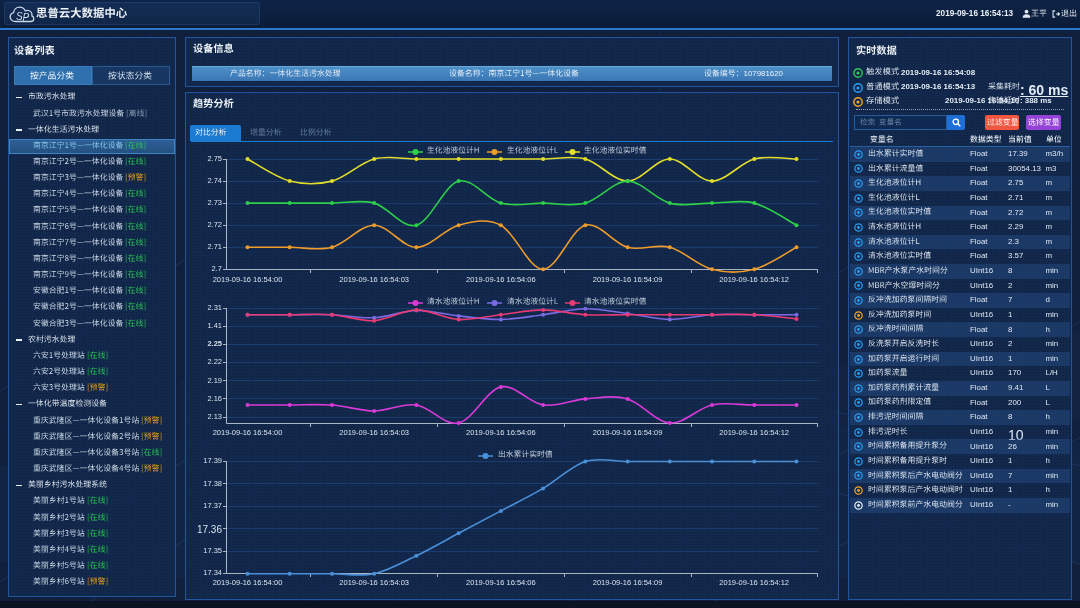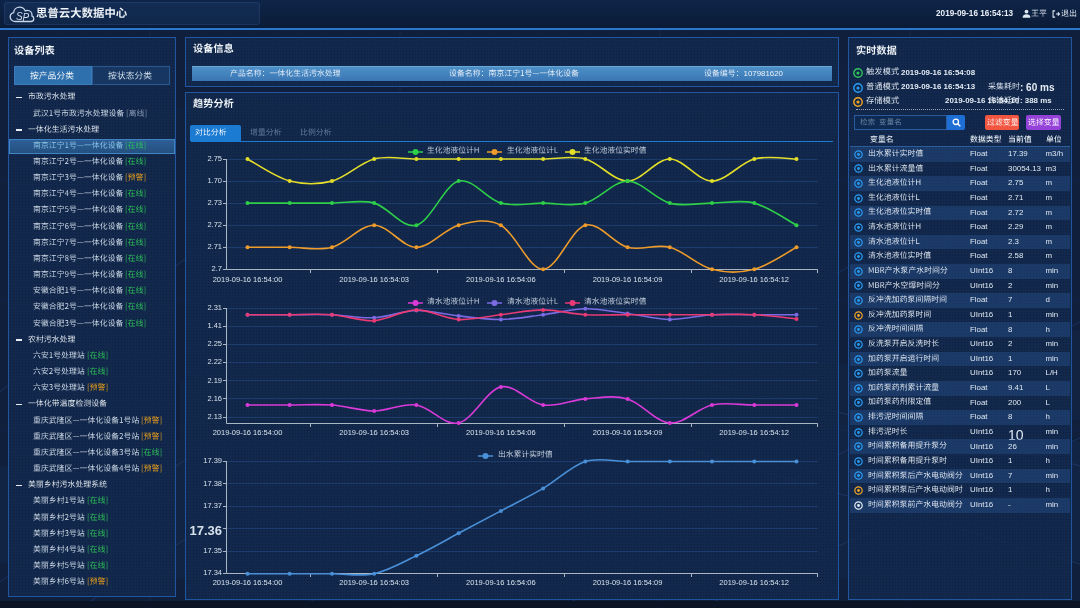--- a/index.html
+++ b/index.html
@@ -1165,21 +1165,21 @@
       <circle cx="500.9" cy="225.2" r="2" fill="#ee9c2b"></circle>
       <circle cx="543.1" cy="269.3" r="2" fill="#ee9c2b"></circle>
       <circle cx="585.3" cy="225.2" r="2" fill="#ee9c2b"></circle>
       <circle cx="627.6" cy="247.3" r="2" fill="#ee9c2b"></circle>
       <circle cx="669.8" cy="247.3" r="2" fill="#ee9c2b"></circle>
       <circle cx="712.0" cy="269.3" r="2" fill="#ee9c2b"></circle>
       <circle cx="754.3" cy="269.3" r="2" fill="#ee9c2b"></circle>
       <circle cx="796.5" cy="247.3" r="2" fill="#ee9c2b"></circle>
     </svg>
     <div style="position:absolute;right:858.0px;top:154.6px;font-size:7.5px;color:#d6e1ec;font-weight:400;letter-spacing:0px;white-space:nowrap;">2.75</div>
-    <div style="position:absolute;right:858.0px;top:176.7px;font-size:7.5px;color:#d6e1ec;font-weight:400;letter-spacing:0px;white-space:nowrap;">1.70</div>
+    <div style="position:absolute;right:858.0px;top:176.7px;font-size:7.5px;color:#d6e1ec;font-weight:400;letter-spacing:0px;white-space:nowrap;">2.74</div>
     <div style="position:absolute;right:858.0px;top:198.7px;font-size:7.5px;color:#d6e1ec;font-weight:400;letter-spacing:0px;white-space:nowrap;">2.73</div>
     <div style="position:absolute;right:858.0px;top:220.8px;font-size:7.5px;color:#d6e1ec;font-weight:400;letter-spacing:0px;white-space:nowrap;">2.72</div>
     <div style="position:absolute;right:858.0px;top:242.9px;font-size:7.5px;color:#d6e1ec;font-weight:400;letter-spacing:0px;white-space:nowrap;">2.71</div>
     <div style="position:absolute;right:858.0px;top:264.9px;font-size:7.5px;color:#d6e1ec;font-weight:400;letter-spacing:0px;white-space:nowrap;">2.7</div>
     <div style="position:absolute;left:187.5px;top:276.0px;width:120px;text-align:center;font-size:7.5px;color:#d6e1ec;white-space:nowrap">2019-09-16 16:54:00</div>
     <div style="position:absolute;left:314.2px;top:276.0px;width:120px;text-align:center;font-size:7.5px;color:#d6e1ec;white-space:nowrap">2019-09-16 16:54:03</div>
     <div style="position:absolute;left:440.9px;top:276.0px;width:120px;text-align:center;font-size:7.5px;color:#d6e1ec;white-space:nowrap">2019-09-16 16:54:06</div>
     <div style="position:absolute;left:567.6px;top:276.0px;width:120px;text-align:center;font-size:7.5px;color:#d6e1ec;white-space:nowrap">2019-09-16 16:54:09</div>
     <div style="position:absolute;left:694.2px;top:276.0px;width:120px;text-align:center;font-size:7.5px;color:#d6e1ec;white-space:nowrap">2019-09-16 16:54:12</div>
     <svg style="position:absolute;left:0;top:290px" width="1080" height="145" viewBox="0 290 1080 145" fill="none">
@@ -1245,21 +1245,21 @@
       <circle cx="543.1" cy="405.0" r="2" fill="#da3ad8"></circle>
       <circle cx="585.3" cy="398.9" r="2" fill="#da3ad8"></circle>
       <circle cx="627.6" cy="398.9" r="2" fill="#da3ad8"></circle>
       <circle cx="669.8" cy="423.0" r="2" fill="#da3ad8"></circle>
       <circle cx="712.0" cy="405.0" r="2" fill="#da3ad8"></circle>
       <circle cx="754.3" cy="405.0" r="2" fill="#da3ad8"></circle>
       <circle cx="796.5" cy="405.0" r="2" fill="#da3ad8"></circle>
     </svg>
     <div style="position:absolute;right:858.0px;top:304.3px;font-size:7.5px;color:#d6e1ec;font-weight:400;letter-spacing:0px;white-space:nowrap;">2.31</div>
     <div style="position:absolute;right:858.0px;top:322.4px;font-size:7.5px;color:#d6e1ec;font-weight:400;letter-spacing:0px;white-space:nowrap;">1.41</div>
-    <div style="position:absolute;right:858.0px;top:340.4px;font-size:7.5px;color:#d6e1ec;font-weight:400;letter-spacing:0px;white-space:nowrap;text-align:right;">2.25</div>
+    <div style="position:absolute;right:858.0px;top:340.4px;font-size:7.5px;color:#d6e1ec;font-weight:700;letter-spacing:0px;white-space:nowrap;text-align:right;">2.25</div>
     <div style="position:absolute;right:858.0px;top:358.4px;font-size:7.5px;color:#d6e1ec;font-weight:400;letter-spacing:0px;white-space:nowrap;">2.22</div>
     <div style="position:absolute;right:858.0px;top:376.5px;font-size:7.5px;color:#d6e1ec;font-weight:400;letter-spacing:0px;white-space:nowrap;">2.19</div>
     <div style="position:absolute;right:858.0px;top:394.5px;font-size:7.5px;color:#d6e1ec;font-weight:400;letter-spacing:0px;white-space:nowrap;">2.16</div>
     <div style="position:absolute;right:858.0px;top:412.6px;font-size:7.5px;color:#d6e1ec;font-weight:400;letter-spacing:0px;white-space:nowrap;">2.13</div>
     <div style="position:absolute;left:187.5px;top:429.0px;width:120px;text-align:center;font-size:7.5px;color:#d6e1ec;white-space:nowrap">2019-09-16 16:54:00</div>
     <div style="position:absolute;left:314.2px;top:429.0px;width:120px;text-align:center;font-size:7.5px;color:#d6e1ec;white-space:nowrap">2019-09-16 16:54:03</div>
     <div style="position:absolute;left:440.9px;top:429.0px;width:120px;text-align:center;font-size:7.5px;color:#d6e1ec;white-space:nowrap">2019-09-16 16:54:06</div>
     <div style="position:absolute;left:567.6px;top:429.0px;width:120px;text-align:center;font-size:7.5px;color:#d6e1ec;white-space:nowrap">2019-09-16 16:54:09</div>
     <div style="position:absolute;left:694.2px;top:429.0px;width:120px;text-align:center;font-size:7.5px;color:#d6e1ec;white-space:nowrap">2019-09-16 16:54:12</div>
     <svg style="position:absolute;left:0;top:445px" width="1080" height="150" viewBox="0 445 1080 150" fill="none">
@@ -1293,21 +1293,21 @@
       <circle cx="585.3" cy="461.5" r="2" fill="#4a90d8"></circle>
       <circle cx="627.6" cy="461.5" r="2" fill="#4a90d8"></circle>
       <circle cx="669.8" cy="461.5" r="2" fill="#4a90d8"></circle>
       <circle cx="712.0" cy="461.5" r="2" fill="#4a90d8"></circle>
       <circle cx="754.3" cy="461.5" r="2" fill="#4a90d8"></circle>
       <circle cx="796.5" cy="461.5" r="2" fill="#4a90d8"></circle>
     </svg>
     <div style="position:absolute;right:858.0px;top:457.1px;font-size:7.5px;color:#d6e1ec;font-weight:400;letter-spacing:0px;white-space:nowrap;">17.39</div>
     <div style="position:absolute;right:858.0px;top:479.5px;font-size:7.5px;color:#d6e1ec;font-weight:400;letter-spacing:0px;white-space:nowrap;">17.38</div>
     <div style="position:absolute;right:858.0px;top:502.0px;font-size:7.5px;color:#d6e1ec;font-weight:400;letter-spacing:0px;white-space:nowrap;">17.37</div>
-    <div style="position:absolute;right:858.0px;top:524.4px;font-size:13px;color:#d6e1ec;font-weight:700;letter-spacing:0px;white-space:nowrap;">17.36</div>
+    <div style="position:absolute;right:858.0px;top:524.4px;font-size:10px;color:#d6e1ec;font-weight:400;letter-spacing:0px;white-space:nowrap;">17.36</div>
     <div style="position:absolute;right:858.0px;top:546.9px;font-size:7.5px;color:#d6e1ec;font-weight:400;letter-spacing:0px;white-space:nowrap;">17.35</div>
     <div style="position:absolute;right:858.0px;top:569.3px;font-size:7.5px;color:#d6e1ec;font-weight:400;letter-spacing:0px;white-space:nowrap;">17.34</div>
     <div style="position:absolute;left:187.5px;top:578.5px;width:120px;text-align:center;font-size:7.5px;color:#d6e1ec;white-space:nowrap">2019-09-16 16:54:00</div>
     <div style="position:absolute;left:314.2px;top:578.5px;width:120px;text-align:center;font-size:7.5px;color:#d6e1ec;white-space:nowrap">2019-09-16 16:54:03</div>
     <div style="position:absolute;left:440.9px;top:578.5px;width:120px;text-align:center;font-size:7.5px;color:#d6e1ec;white-space:nowrap">2019-09-16 16:54:06</div>
     <div style="position:absolute;left:567.6px;top:578.5px;width:120px;text-align:center;font-size:7.5px;color:#d6e1ec;white-space:nowrap">2019-09-16 16:54:09</div>
     <div style="position:absolute;left:694.2px;top:578.5px;width:120px;text-align:center;font-size:7.5px;color:#d6e1ec;white-space:nowrap">2019-09-16 16:54:12</div>
     <div style="position:absolute;left:856.0px;top:44.5px;"><svg class="z" width="40.8" height="12.8">
         <g fill="#f0f5fa" transform="translate(0,8.98) scale(0.0510)">
           <use href="#qbf" x="0"></use>
@@ -1343,21 +1343,21 @@
       </svg></div>
     <div style="position:absolute;left:901.0px;top:82.3px;font-size:7.9px;color:#e4ecf5;font-weight:700;letter-spacing:0px;white-space:nowrap;">2019-09-16 16:54:13</div>
     <div style="position:absolute;left:988.0px;top:81.9px;"><svg class="z" width="32.0" height="10.0">
         <g fill="#e4ecf5" transform="translate(0,7.04) scale(0.0400)">
           <use href="#qbn" x="0"></use>
           <use href="#qbo" x="200"></use>
           <use href="#qbp" x="400"></use>
           <use href="#qbb" x="600"></use>
         </g>
       </svg></div>
-    <div style="position:absolute;left:1020.0px;top:82.3px;font-size:10px;color:#e4ecf5;font-weight:700;letter-spacing:0px;white-space:nowrap;">: 60 ms</div>
+    <div style="position:absolute;left:1020.0px;top:82.3px;font-size:14px;color:#e4ecf5;font-weight:700;letter-spacing:0px;white-space:nowrap;text-decoration:underline;">: 60 ms</div>
     <svg style="position:absolute;left:853.0px;top:96.5px" width="10" height="10" viewBox="0 0 10 10">
       <circle cx="5" cy="5" r="4.2" stroke="#f5a623" stroke-width="1.4" fill="none"></circle>
       <circle cx="5" cy="5" r="1.6" fill="#f5a623"></circle>
     </svg>
     <div style="position:absolute;left:866.0px;top:95.8px;"><svg class="z" width="33.2" height="10.4">
         <g fill="#e4ecf5" transform="translate(0,7.30) scale(0.0415)">
           <use href="#qbq" x="0"></use>
           <use href="#qbr" x="200"></use>
           <use href="#qbj" x="400"></use>
           <use href="#qbk" x="600"></use>
@@ -1577,21 +1577,21 @@
           <use href="#qA" x="200"></use>
           <use href="#qaU" x="400"></use>
           <use href="#qaV" x="600"></use>
           <use href="#qaW" x="800"></use>
           <use href="#qba" x="1000"></use>
           <use href="#qbb" x="1200"></use>
           <use href="#qbc" x="1400"></use>
         </g>
       </svg></div>
     <div style="position:absolute;left:970.0px;top:251.4px;font-size:7.9px;color:#dfe8f2;font-weight:400;letter-spacing:0px;white-space:nowrap;">Float</div>
-    <div style="position:absolute;left:1008.0px;top:251.4px;font-size:7.9px;color:#dfe8f2;font-weight:400;letter-spacing:0px;white-space:nowrap;">2.58</div>
+    <div style="position:absolute;left:1008.0px;top:251.4px;font-size:7.9px;color:#dfe8f2;font-weight:400;letter-spacing:0px;white-space:nowrap;">3.57</div>
     <div style="position:absolute;left:1045.5px;top:251.4px;font-size:7.9px;color:#dfe8f2;font-weight:400;letter-spacing:0px;white-space:nowrap;">m</div>
     <div style="position:absolute;left:850px;top:264.0px;width:220px;height:14.62px;background:rgba(44,86,150,0.38)"></div>
     <svg style="position:absolute;left:854.3px;top:266.8px" width="9" height="9" viewBox="0 0 9 9">
       <circle cx="4.5" cy="4.5" r="3.7" stroke="#2a9df4" stroke-width="1.2" fill="none"></circle>
       <circle cx="4.5" cy="4.5" r="1.4" fill="#2a9df4"></circle>
     </svg>
     <div style="position:absolute;left:868.0px;top:265.9px;"><svg class="z" width="79.8" height="9.9">
         <g fill="#e7eef6" transform="translate(0,6.95) scale(0.0395)">
           <use href="#qbO" x="0"></use>
           <use href="#qbP" x="162"></use>

